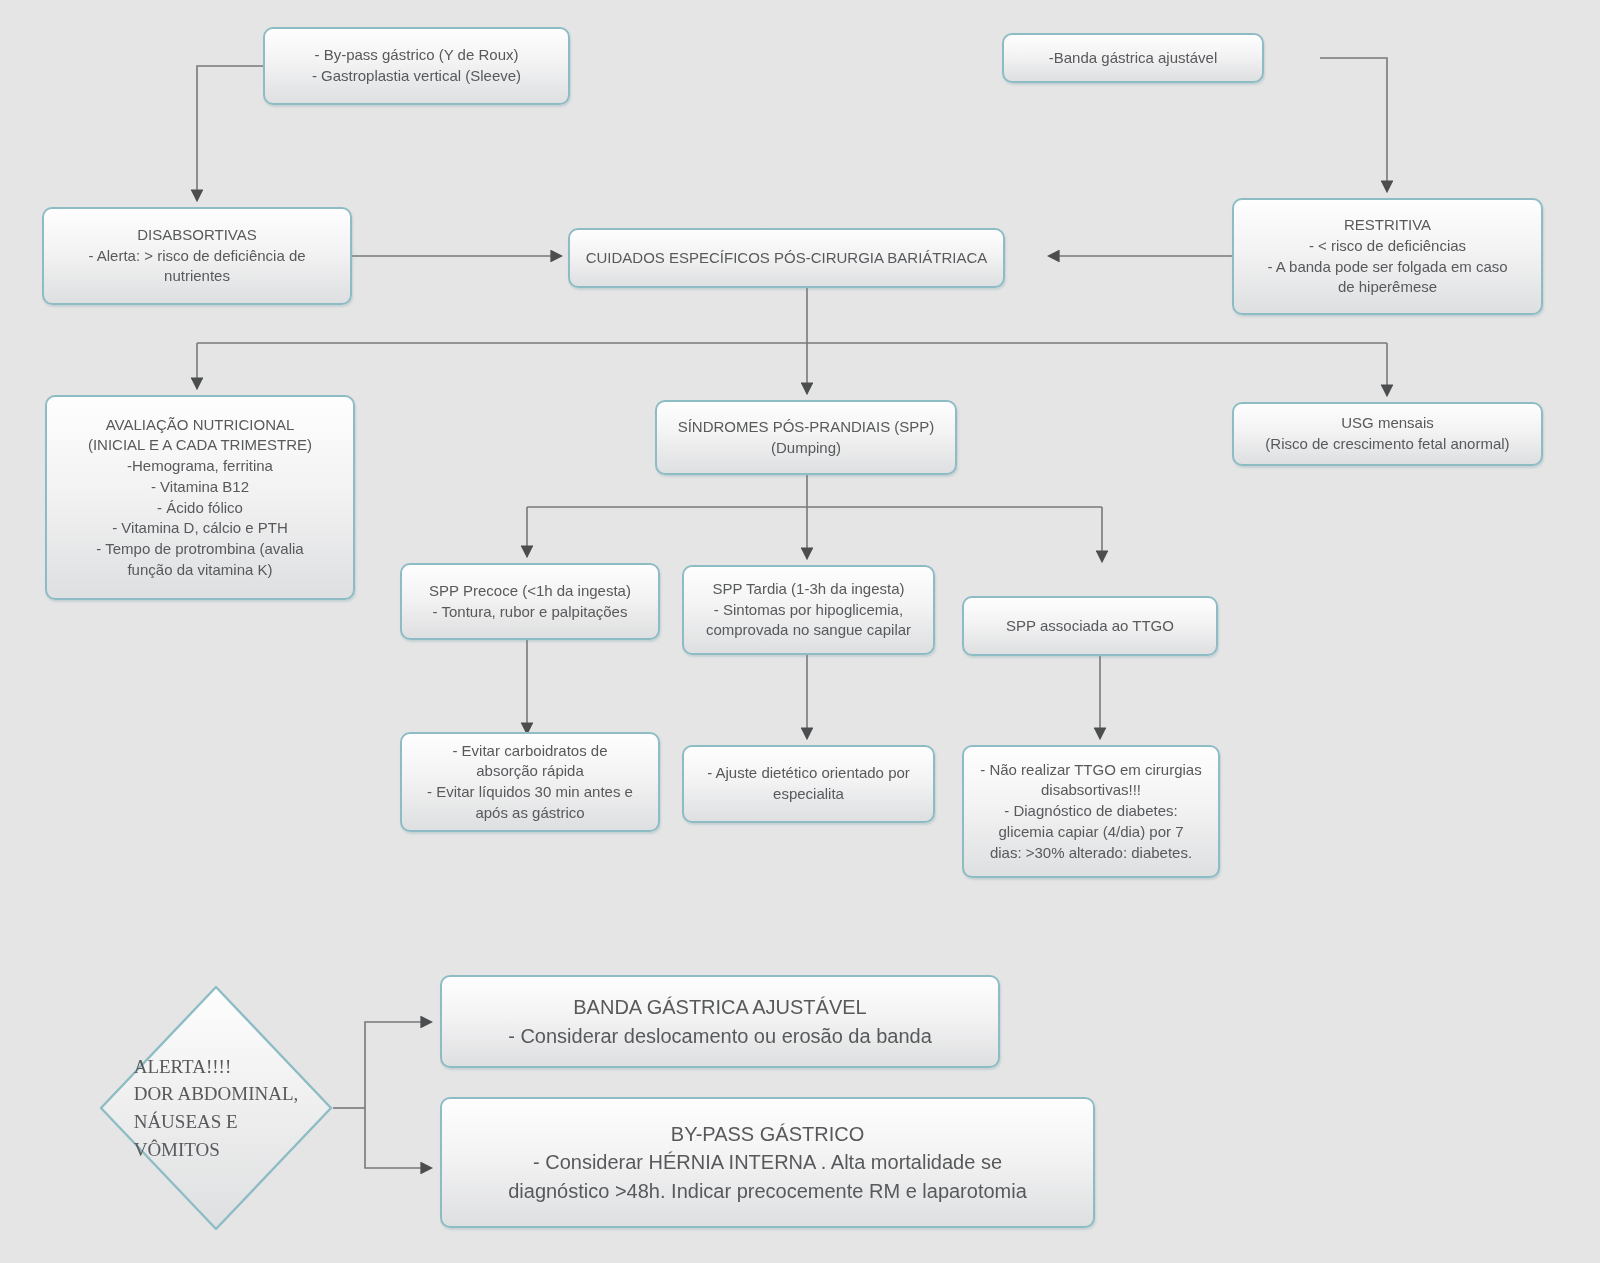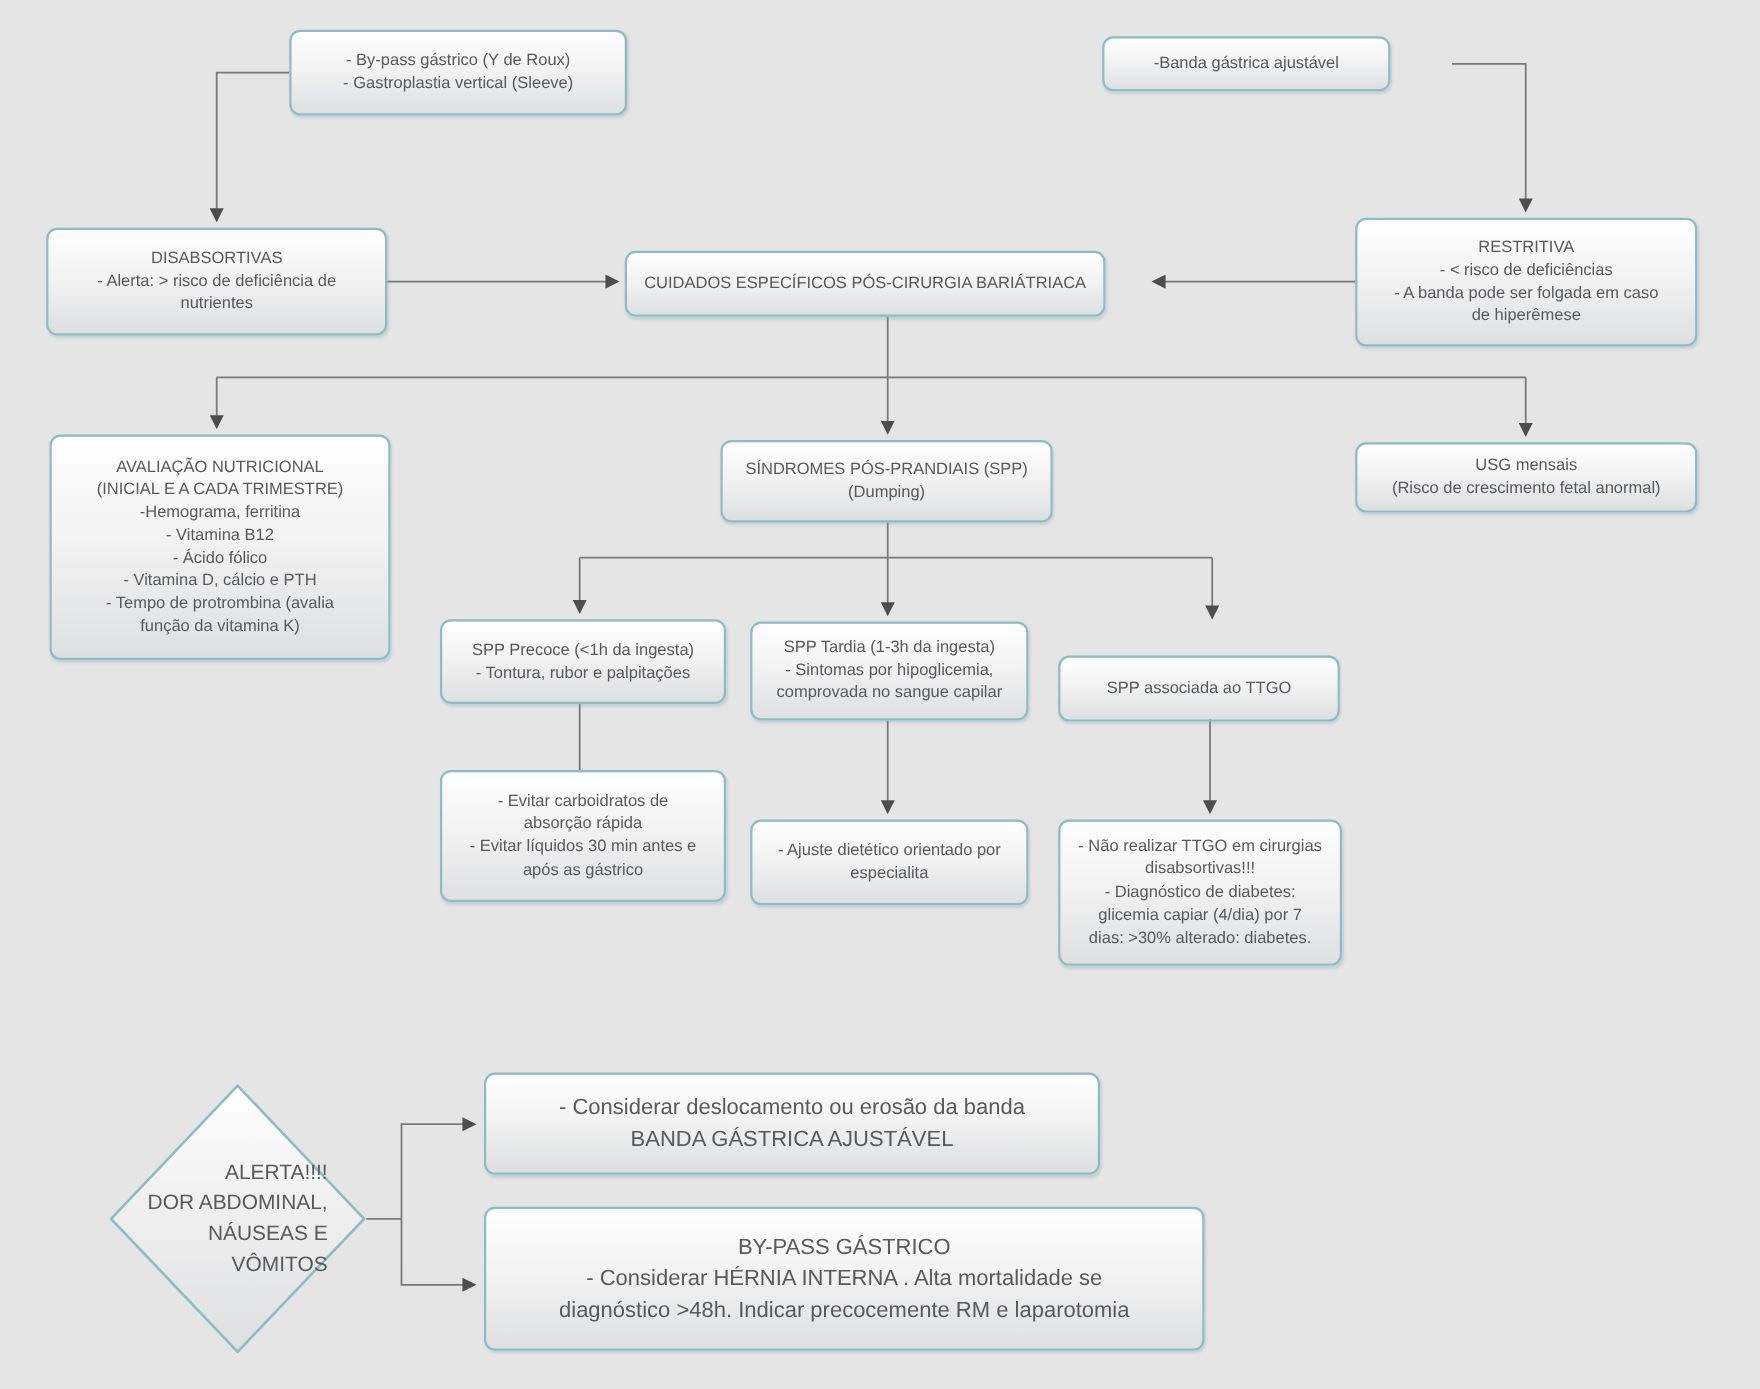--- a/index.html
+++ b/index.html
@@ -18,21 +18,21 @@
     box-shadow:1px 2px 2px rgba(130,165,175,0.30);
     font-size:15px;line-height:1.38;color:#58595b;
     padding:6px 10px;
   }
   .node.big{font-size:20px;line-height:1.42;}
   .diamond-wrap{
     position:absolute;z-index:2;display:flex;justify-content:center;align-items:center;
   }
   .diamond-wrap svg{position:absolute;left:0;top:0;}
   .diamond-text{
-    position:relative;z-index:3;text-align:right;font-size:19px;line-height:1.45;color:#58595b;
+    position:relative;z-index:3;text-align:left;font-size:19px;line-height:1.45;color:#58595b;font-family:Liberation Serif, serif;
   }
 </style>
 </head>
 <body>
 
 <div id="canvas">
 
   <svg id="wires" viewBox="0 0 1600 1263" xmlns="http://www.w3.org/2000/svg">
     <defs>
       <marker id="arrow" viewBox="0 0 10 10" refX="7.5" refY="5" markerWidth="8" markerHeight="8" orient="auto-start-reverse">
@@ -126,21 +126,21 @@
   <div class="node" style="left:682px;top:565px;width:253px;height:90px">
       <div>SPP Tardia (1-3h da ingesta)</div>
       <div>- Sintomas por hipoglicemia,</div>
       <div>comprovada no sangue capilar</div>
     </div>
 
   <div class="node" style="left:962px;top:596px;width:256px;height:60px">
       <div>SPP associada ao TTGO</div>
     </div>
 
-  <div class="node" style="left:400px;top:700px;width:260px;height:120px">
+  <div class="node" style="left:400px;top:732px;width:260px;height:100px">
       <div>- Evitar carboidratos de</div>
       <div>absorção rápida</div>
       <div>- Evitar líquidos 30 min antes e</div>
       <div>após as gástrico</div>
     </div>
 
   <div class="node" style="left:682px;top:745px;width:253px;height:78px">
       <div>- Ajuste dietético orientado por</div>
       <div>especialita</div>
     </div>
@@ -166,22 +166,22 @@
     </svg>
     <div class="diamond-text">
         <div>ALERTA!!!!</div>
         <div>DOR ABDOMINAL,</div>
         <div>NÁUSEAS E</div>
         <div>VÔMITOS</div>
       </div>
   </div>
 
   <div class="node big" style="left:440px;top:975px;width:560px;height:93px">
+      <div>BANDA GÁSTRICA AJUSTÁVEL</div>
       <div>- Considerar deslocamento ou erosão da banda</div>
-      <div>BANDA GÁSTRICA AJUSTÁVEL</div>
     </div>
 
   <div class="node big" style="left:440px;top:1097px;width:655px;height:131px">
       <div>BY-PASS GÁSTRICO</div>
       <div>- Considerar HÉRNIA INTERNA . Alta mortalidade se</div>
       <div>diagnóstico &gt;48h. Indicar precocemente RM e laparotomia</div>
     </div>
 
 </div>
 

